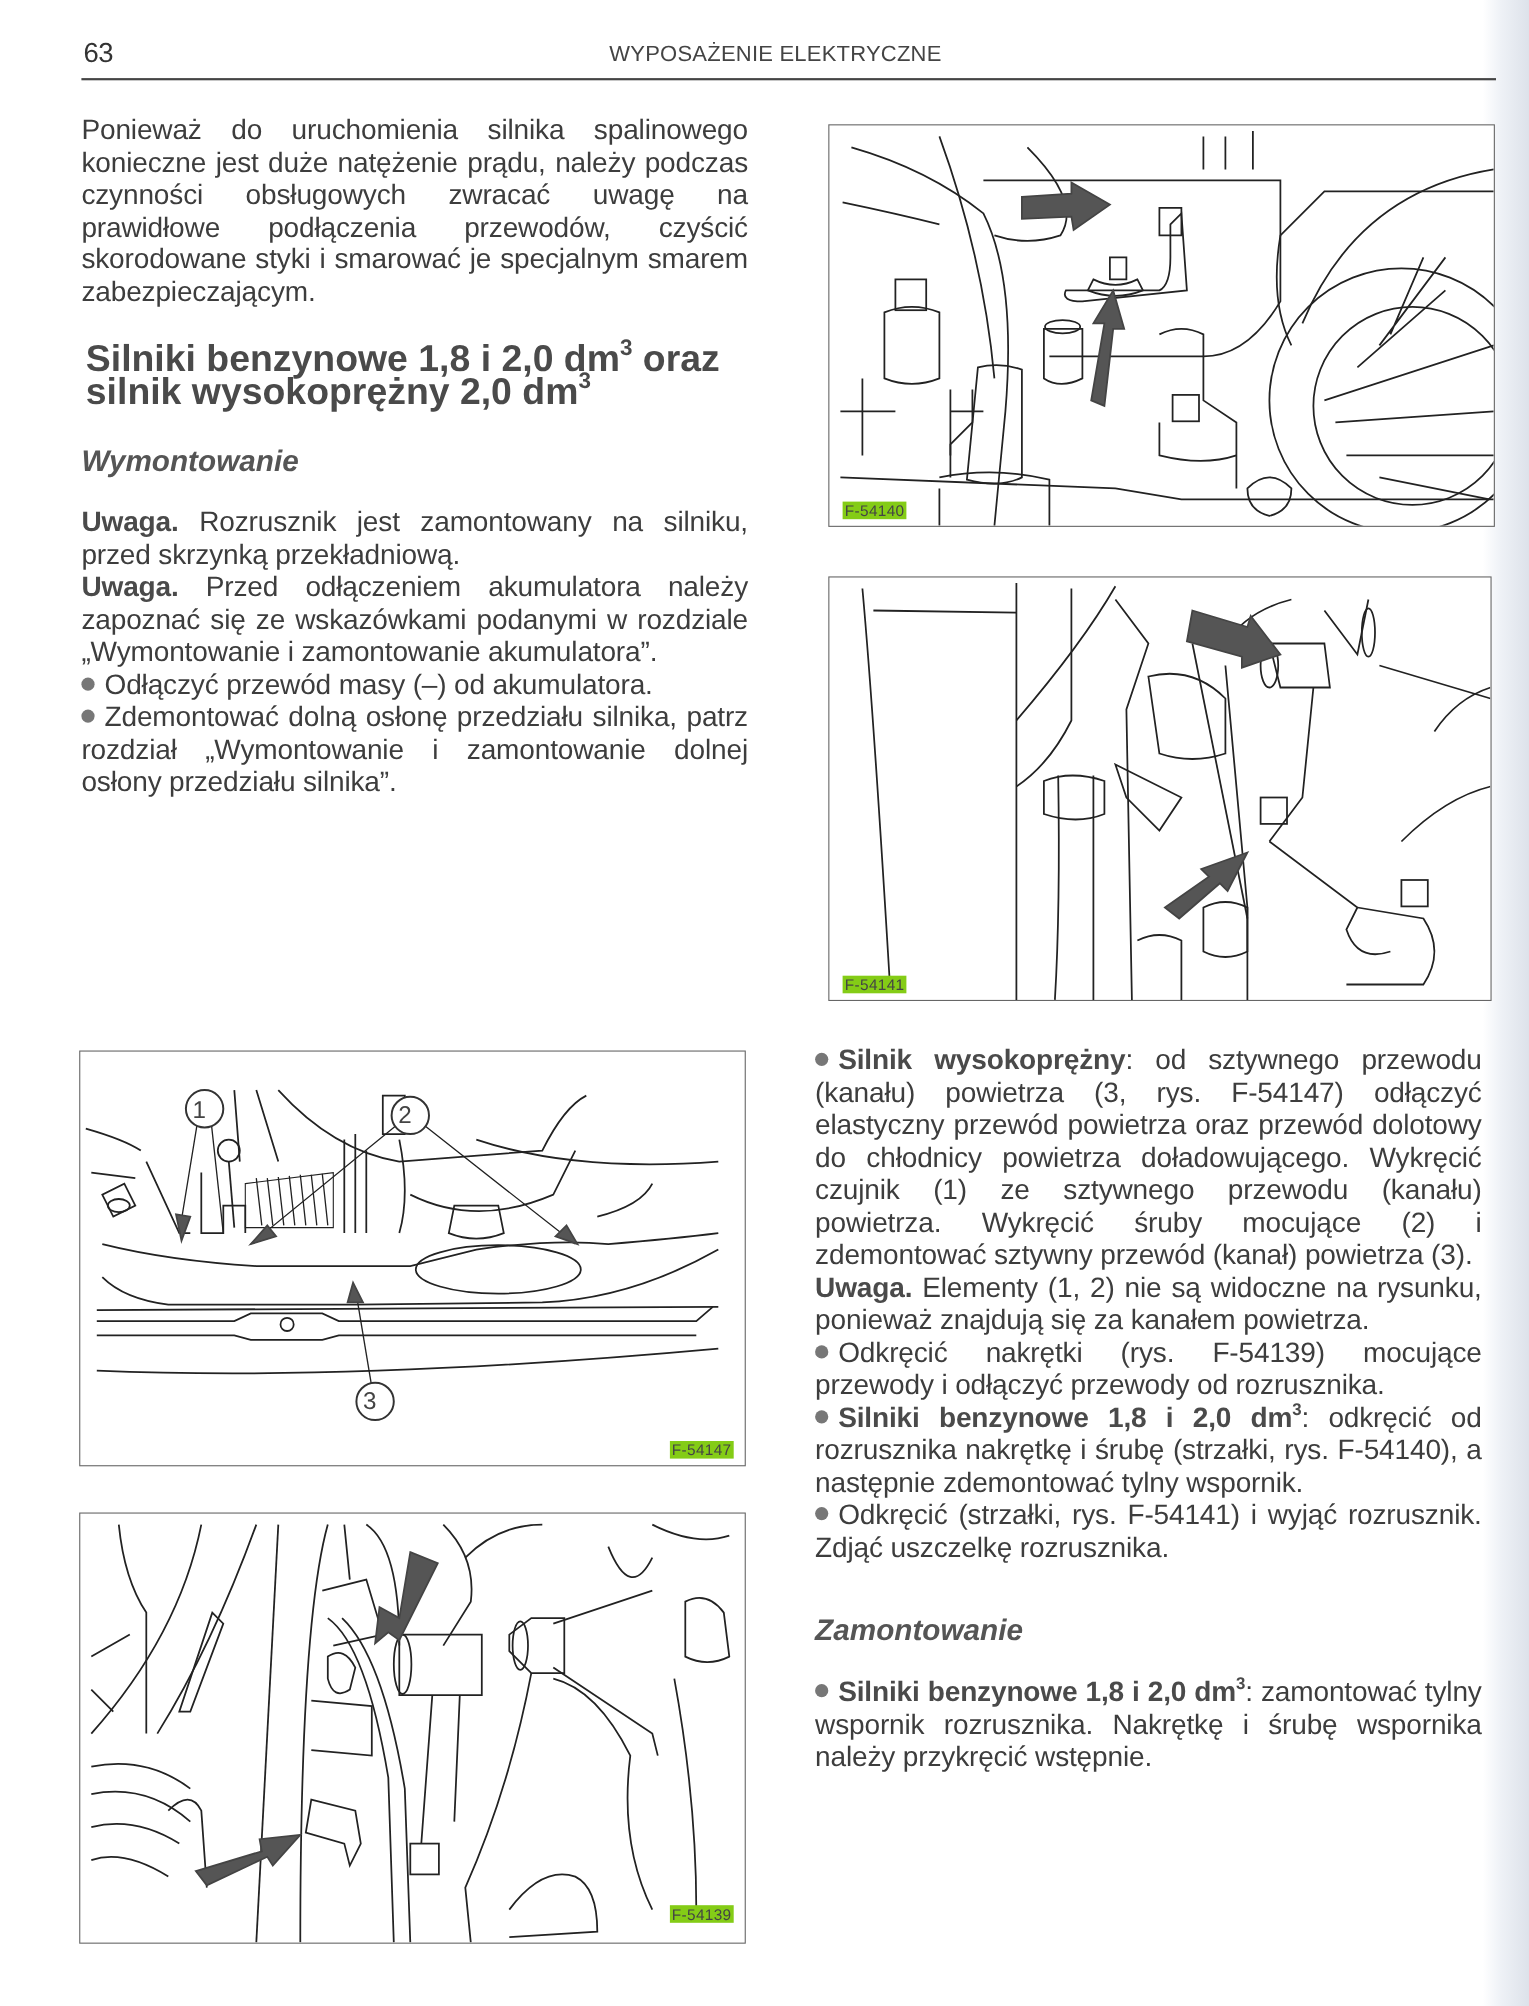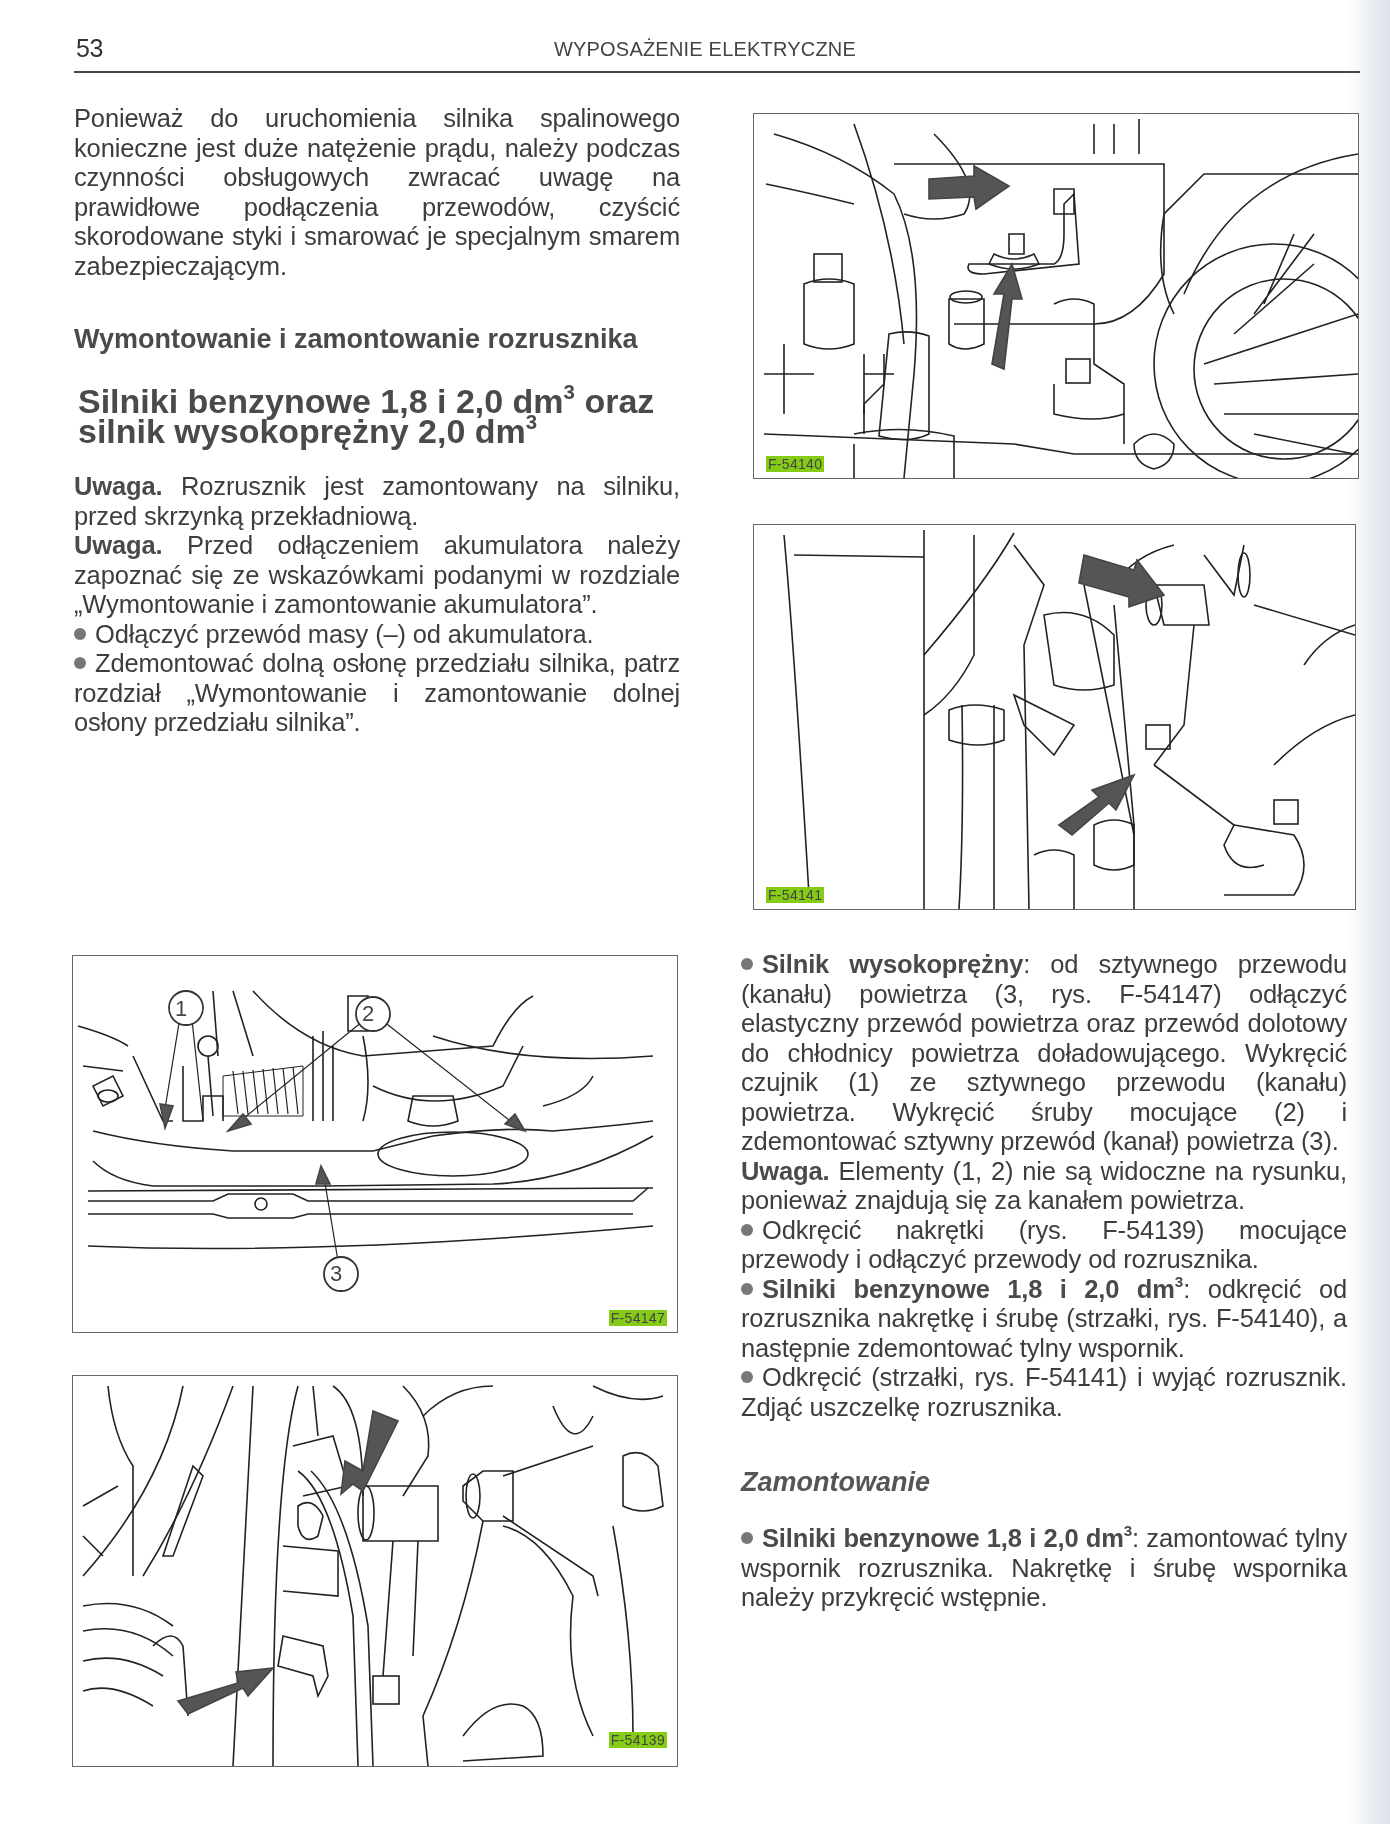--- a/index.html
+++ b/index.html
@@ -54,28 +54,28 @@
   .fig-label {
     position: absolute; font-size: 14px; color: #444; background: #84cc16; padding: 0 2px;
     letter-spacing: 0.3px;
   }
 </style>
 </head>
 <body>
 
 <div class="page-edge"></div>
 
-<div class="page-number">53</div>
+<div class="page-number">63</div>
 <div class="running-head">WYPOSAŻENIE ELEKTRYCZNE</div>
 <div class="header-rule"></div>
 
 <div class="col col-left">
   <p class="body">Ponieważ do uruchomienia silnika spalinowego konieczne jest duże natężenie prądu, należy podczas czynności obsługowych zwracać uwagę na prawidłowe podłączenia przewodów, czyścić skorodowane styki i smarować je specjalnym smarem zabezpieczającym.</p>
-  <h2 class="section" style="margin-top:42px;">Wymontowanie i zamontowanie rozrusznika</h2>
   <h3 class="subsection" style="margin-top:30px;"><span>Silniki benzynowe 1,8 i 2,0 dm</span><sup>3</sup><span> oraz silnik wysokoprężny 2,0 dm</span><sup>3</sup></h3>
+  <h4 class="italic-head" style="margin-top:32px;">Wymontowanie</h4>
   <p class="para" style="margin-top:26px;"><span class="b">Uwaga.</span><span> Rozrusznik jest zamontowany na silniku, przed skrzynką przekładniową.</span></p>
   <p class="para"><span class="b">Uwaga.</span><span> Przed odłączeniem akumulatora należy zapoznać się ze wskazówkami podanymi w rozdziale „Wymontowanie i zamontowanie akumulatora”.</span></p>
   <p class="para"><span class="bullet"></span><span>Odłączyć przewód masy (–) od akumulatora.</span></p>
   <p class="para"><span class="bullet"></span><span>Zdemontować dolną osłonę przedziału silnika, patrz rozdział „Wymontowanie i zamontowanie dolnej osłony przedziału silnika”.</span></p>
 </div>
 
 <div class="col col-right" style="top:950px;">
   <p class="para"><span class="bullet"></span><span class="b">Silnik wysokoprężny</span><span>: od sztywnego przewodu (kanału) powietrza (3, rys. F-54147) odłączyć elastyczny przewód powietrza oraz przewód dolotowy do chłodnicy powietrza doładowującego. Wykręcić czujnik (1) ze sztywnego przewodu (kanału) powietrza. Wykręcić śruby mocujące (2) i zdemontować sztywny przewód (kanał) powietrza (3).</span></p>
   <p class="para"><span class="b">Uwaga.</span><span> Elementy (1, 2) nie są widoczne na rysunku, ponieważ znajdują się za kanałem powietrza.</span></p>
   <p class="para"><span class="bullet"></span><span>Odkręcić nakrętki (rys. F-54139) mocujące przewody i odłączyć przewody od rozrusznika.</span></p>

